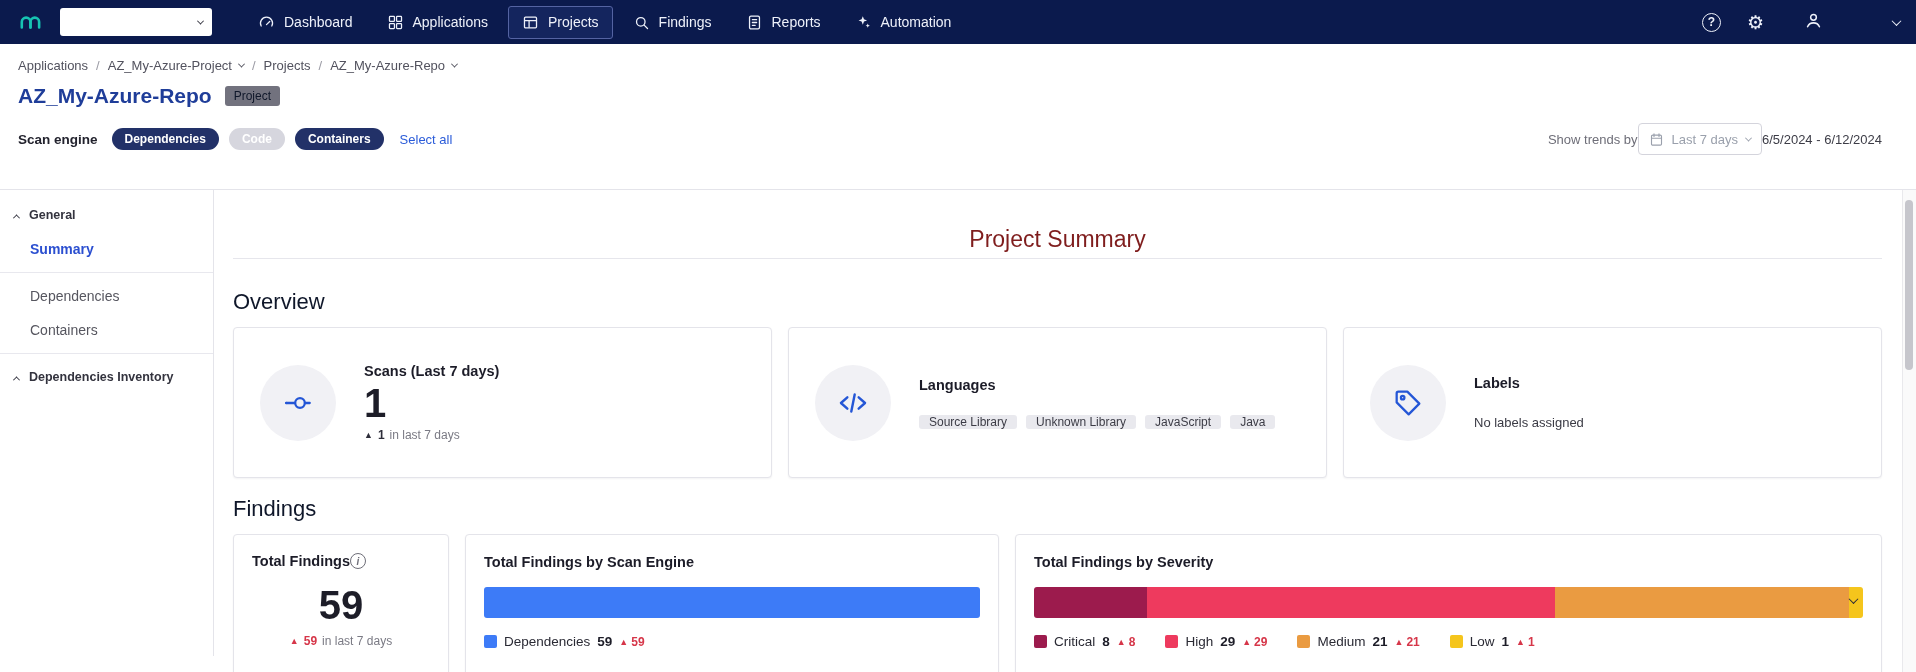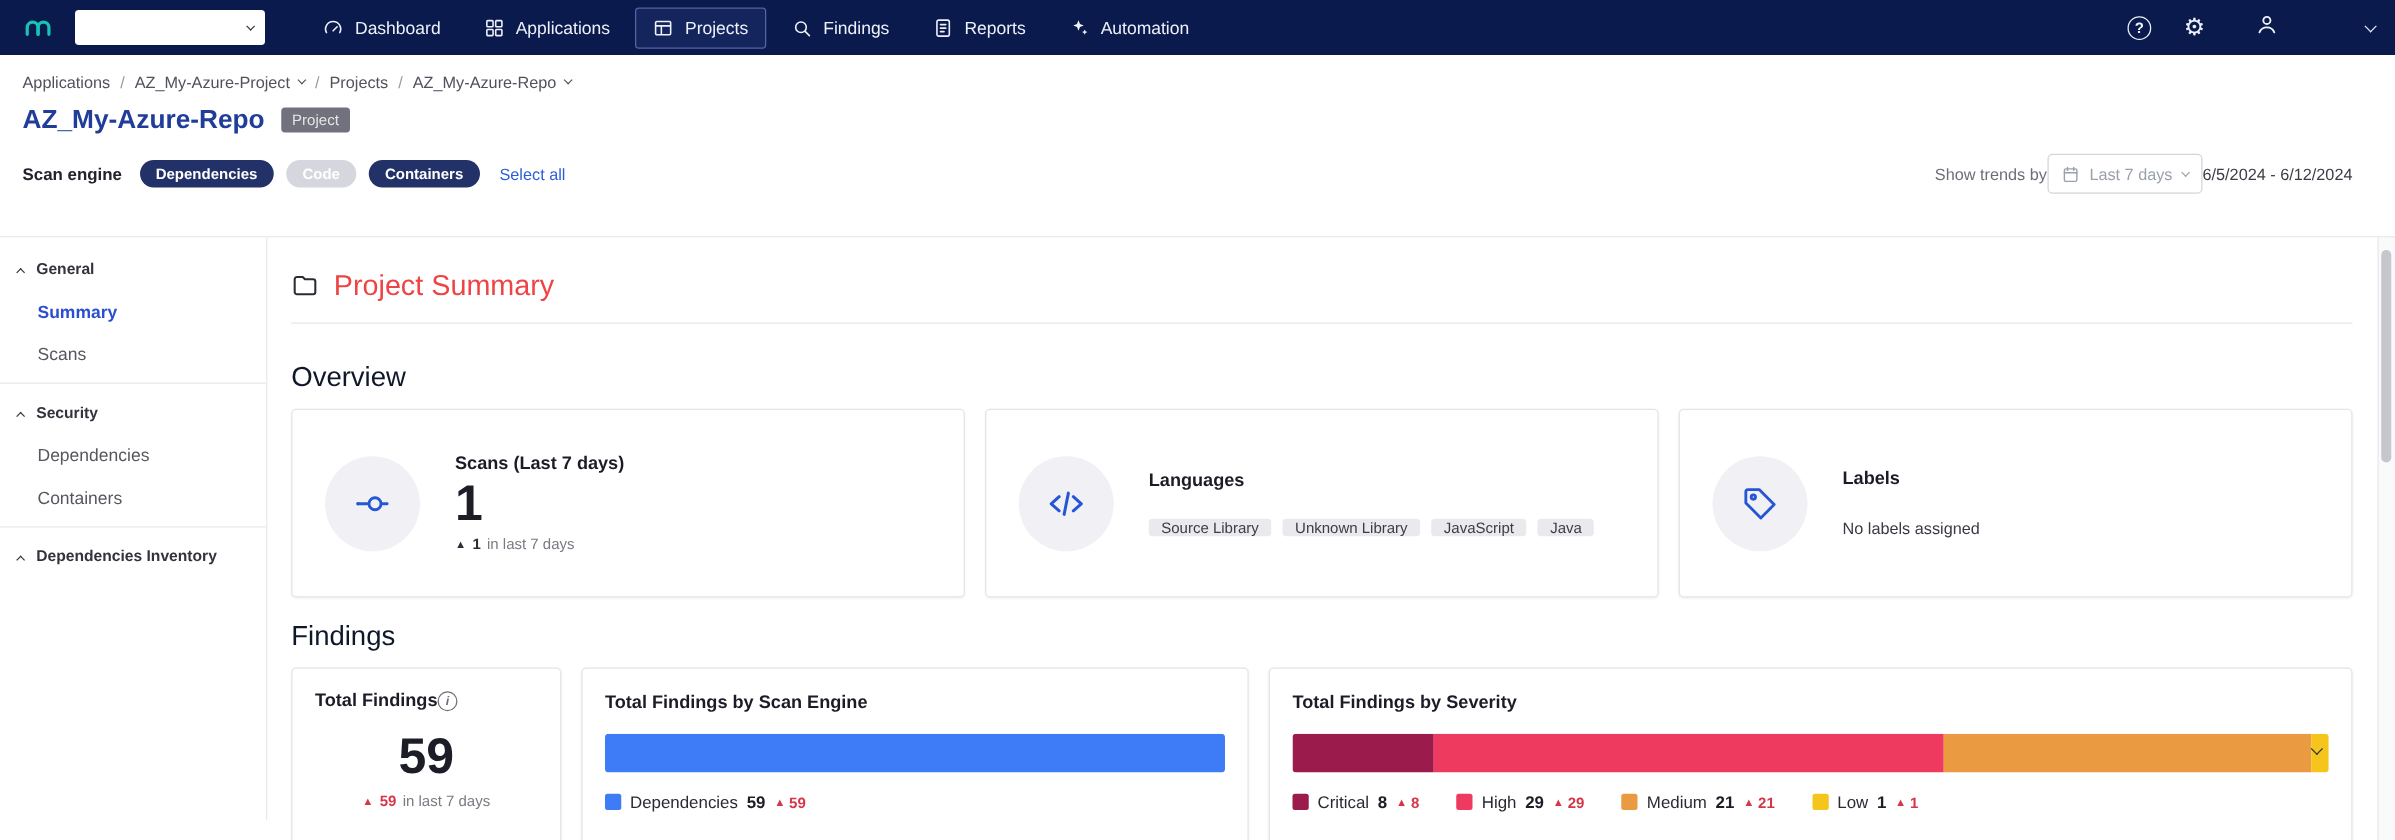--- a/index.html
+++ b/index.html
@@ -43,21 +43,21 @@
   .subheader {
     position:absolute; top:44px; left:0; right:0; height:146px; background:#fff;
     border-bottom:1px solid #e4e4ea; padding:0 18px;
   }
   .breadcrumb { padding-top:14px; display:flex; align-items:center; gap:8px; font-size:13px; color:#52525e; }
   .breadcrumb .crumb { cursor:pointer; }
   .breadcrumb .sep { color:#9a9aa4; }
   .breadcrumb .chev { color:#52525e; margin-left:-1px; }
   .title-row { margin-top:11px; display:flex; align-items:center; gap:13px; }
   .page-title { font-size:21px; font-weight:700; color:#1f3d99; }
-  .badge { background:#72727e; color:#e5e5e5; font-size:12px; padding:3px 9px; border-radius:3px; }
+  .badge { background:#72727e; color:#0f172a; font-size:12px; padding:3px 9px; border-radius:3px; }
   .scan-row { margin-top:15px; display:flex; align-items:center; gap:10px; }
   .scan-label { font-size:13.5px; font-weight:700; color:#23232e; margin-right:4px; }
   .pill {
     border-radius:12px; padding:4px 13px; font-size:12px; font-weight:700; color:#fff; cursor:pointer; white-space:nowrap;
   }
   .pill.selected { background:#223168; }
   .pill.disabled { background:#d6d6de; }
   .select-all { color:#2b5cd9; font-size:13px; margin-left:6px; cursor:pointer; }
   .trends { margin-left:auto; display:flex; align-items:center; margin-right:16px; }
   .trends-label { color:#6e6e78; font-size:13px; }
@@ -80,21 +80,21 @@
   .side-section-header .chev { margin-top:3px; }
   .side-item { padding:9px 14px 9px 30px; font-size:14px; color:#56565f; cursor:pointer; }
   .side-item.active { color:#2b4fd0; font-weight:700; }
   .side-divider { height:1px; background:#e8e8ee; margin:6px 0; }
 
   
   .content {
     position:absolute; top:190px; left:214px; right:14px; bottom:0;
     padding:24px 20px 0 19px; overflow:hidden; background:#fff;
   }
-  .summary-header { display:flex; align-items:center; gap:12px; font-size:23px; color:#ef4444; height:28px; }
+  .summary-header { display:flex; align-items:center; gap:12px; font-size:23px; color:#7f1d1d; height:28px;flex-direction:column; }
   .summary-header svg { color:#2b2b36; }
   .content-divider { margin-top:16px; border-bottom:1px solid #e6e6ec; }
   .section-heading { margin-top:30px; font-size:22px; font-weight:500; color:#0f172a; line-height:26px; }
   .section-heading.findings { margin-top:18px; }
   .cards-row { display:flex; gap:16px; margin-top:12px; }
   .card {
     background:#fff; border:1px solid #e4e4ea; border-radius:4px;
     box-shadow:0 1px 2px rgba(16,24,40,.05);
   }
   .ov-card { flex:1; height:151px; padding:0 26px; display:flex; align-items:center; gap:28px; }
@@ -256,26 +256,21 @@
       </div>
     </div>
   </div>
 
   <aside class="sidebar">
     <div class="side-section-header">
       <span class="chev chev-up chev-sm"></span>
       <span>General</span>
     </div>
     <div class="side-item active">Summary</div>
-    <div class="side-item">Scans</div>
     <div class="side-divider"></div>
-    <div class="side-section-header">
-      <span class="chev chev-up chev-sm"></span>
-      <span>Security</span>
-    </div>
     <div class="side-item">Dependencies</div>
     <div class="side-item">Containers</div>
     <div class="side-divider"></div>
     <div class="side-section-header">
       <span class="chev chev-up chev-sm"></span>
       <span>Dependencies Inventory</span>
     </div>
   </aside>
 
   <main class="content">

